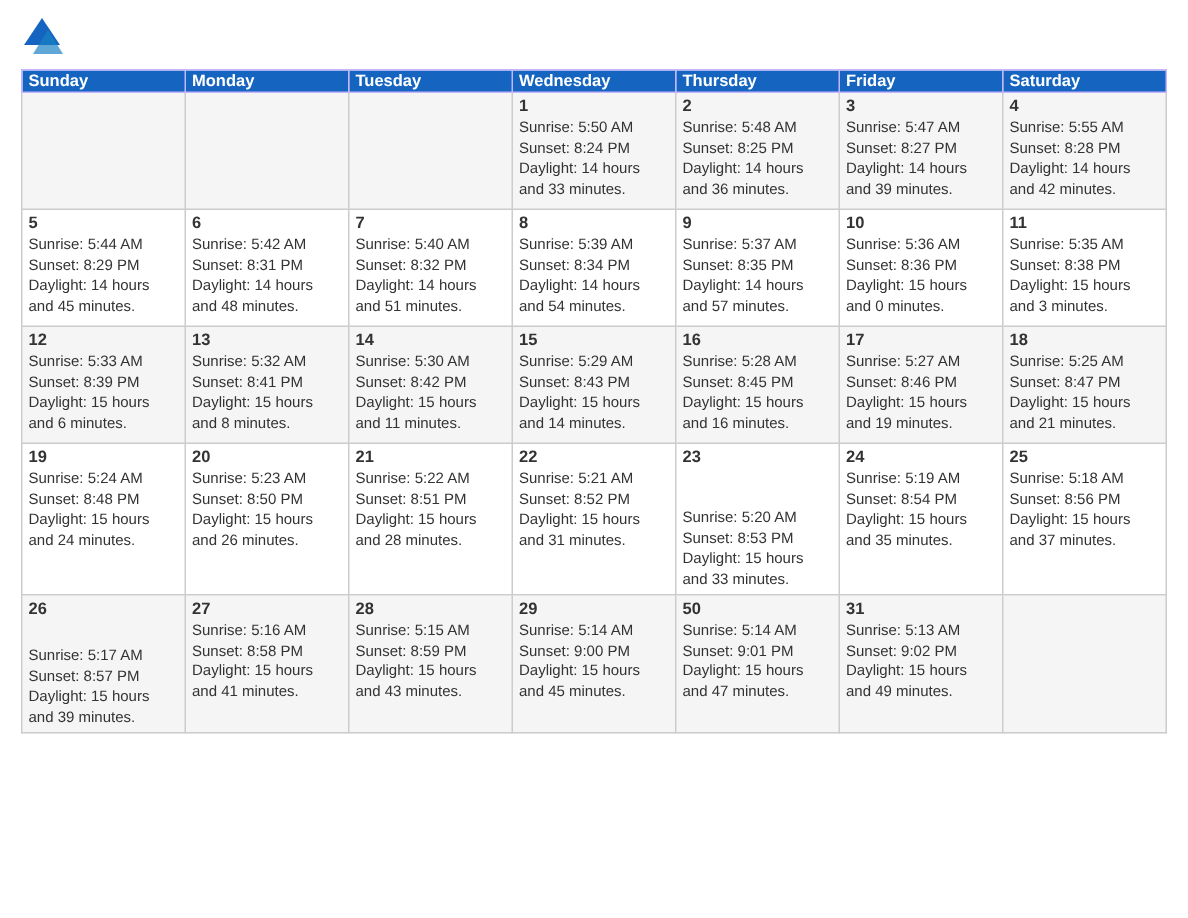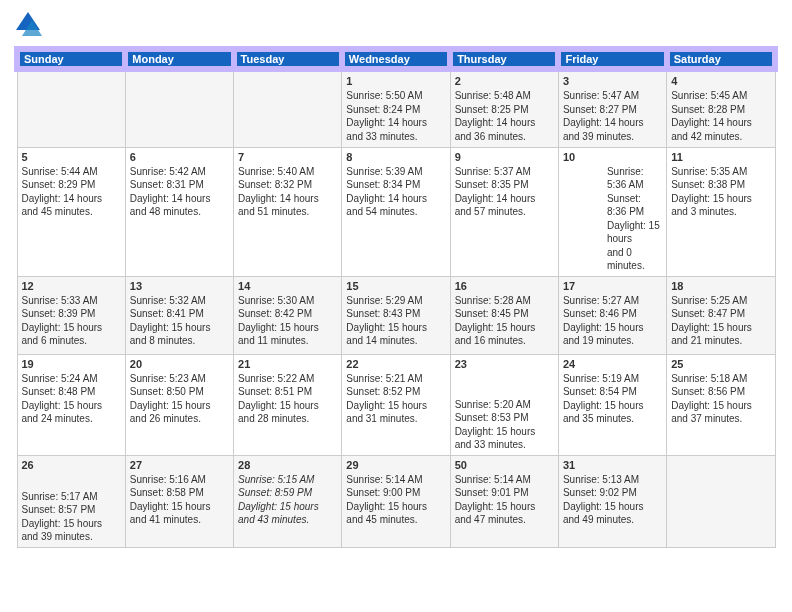--- a/index.html
+++ b/index.html
@@ -61,21 +61,21 @@
       border-collapse: collapse;
       table-layout: fixed;
     }
     thead tr th {
       background-color: #1565c0;
       color: #fff;
       font-size: 11px;
       font-weight: bold;
       padding: 1px 4px;
       text-align: left;
-      border: 6px solid #c4b5fd;
+      border: 1px solid #c4b5fd;
     }
     tbody tr td {
       border: 1px solid #ccc;
       vertical-align: top;
       padding: 3px 4px;
       font-size: 9.5px;
       color: #333;
       height: 78px;
     }
     tbody tr:nth-child(odd) td {
@@ -150,21 +150,21 @@
           </td>
           <td>
             <div class="day-number">3</div>
             <div class="cell-content" style="white-space: pre-line;">Sunrise: 5:47 AM
 Sunset: 8:27 PM
 Daylight: 14 hours
 and 39 minutes.</div>
           </td>
           <td>
             <div class="day-number">4</div>
-            <div class="cell-content" style="white-space: pre-line;">Sunrise: 5:45 AM
+            <div class="cell-content" style="white-space: pre-line;">Sunrise: 5:55 AM
 Sunset: 8:28 PM
 Daylight: 14 hours
 and 42 minutes.</div>
           </td>
         </tr>
         <tr>
           <td>
             <div class="day-number">5</div>
             <div class="cell-content" style="white-space: pre-line;">Sunrise: 5:44 AM
 Sunset: 8:29 PM
@@ -194,21 +194,21 @@
           </td>
           <td>
             <div class="day-number">9</div>
             <div class="cell-content" style="white-space: pre-line;">Sunrise: 5:37 AM
 Sunset: 8:35 PM
 Daylight: 14 hours
 and 57 minutes.</div>
           </td>
           <td>
             <div class="day-number">10</div>
-            <div class="cell-content" style="white-space: pre-line; margin-left: 44px;">Sunrise: 5:36 AM
+            <div class="cell-content" style="white-space: pre-line;">Sunrise: 5:36 AM
 Sunset: 8:36 PM
 Daylight: 15 hours
 and 0 minutes.</div>
           </td>
           <td>
             <div class="day-number">11</div>
             <div class="cell-content" style="white-space: pre-line;">Sunrise: 5:35 AM
 Sunset: 8:38 PM
 Daylight: 15 hours
 and 3 minutes.</div>
@@ -326,21 +326,21 @@
           </td>
           <td>
             <div class="day-number">27</div>
             <div class="cell-content" style="white-space: pre-line;">Sunrise: 5:16 AM
 Sunset: 8:58 PM
 Daylight: 15 hours
 and 41 minutes.</div>
           </td>
           <td>
             <div class="day-number">28</div>
-            <div class="cell-content" style="white-space: pre-line; font-style: italic;">Sunrise: 5:15 AM
+            <div class="cell-content" style="white-space: pre-line;">Sunrise: 5:15 AM
 Sunset: 8:59 PM
 Daylight: 15 hours
 and 43 minutes.</div>
           </td>
           <td>
             <div class="day-number">29</div>
             <div class="cell-content" style="white-space: pre-line;">Sunrise: 5:14 AM
 Sunset: 9:00 PM
 Daylight: 15 hours
 and 45 minutes.</div>

